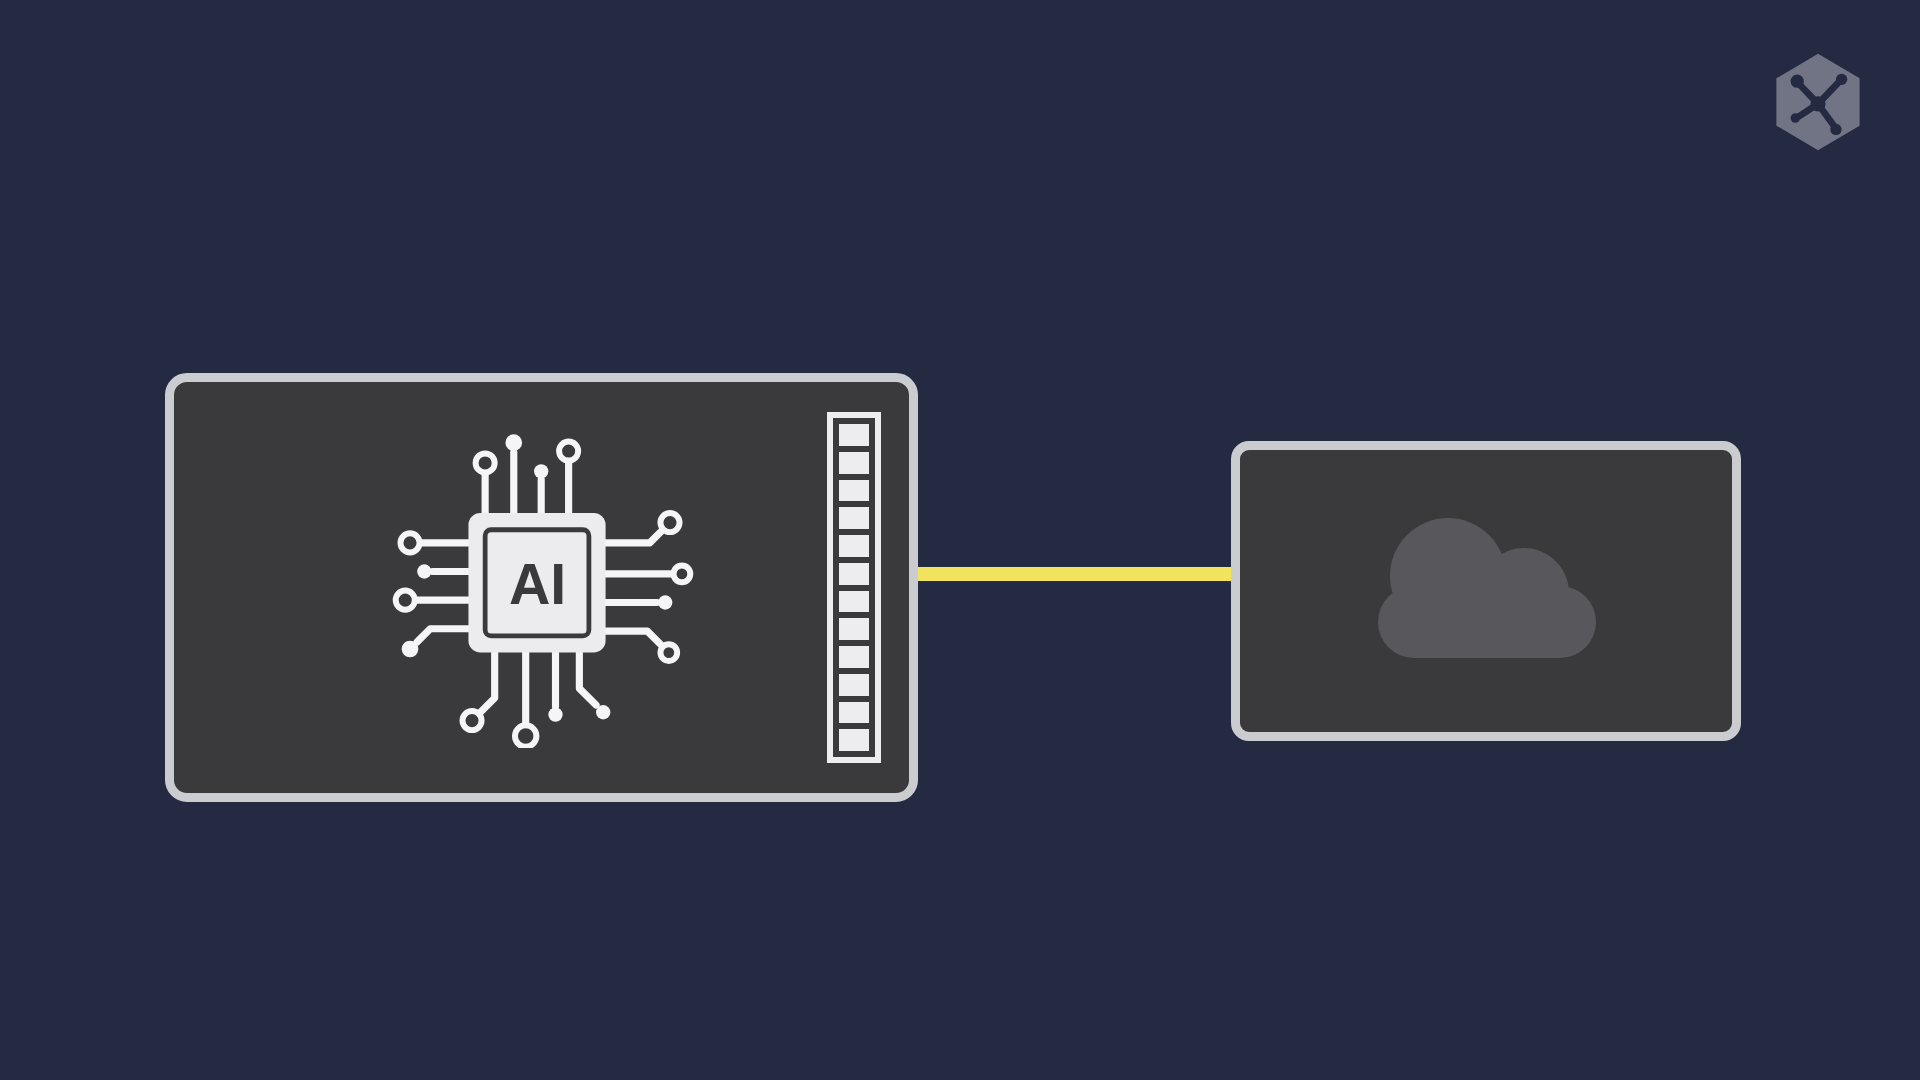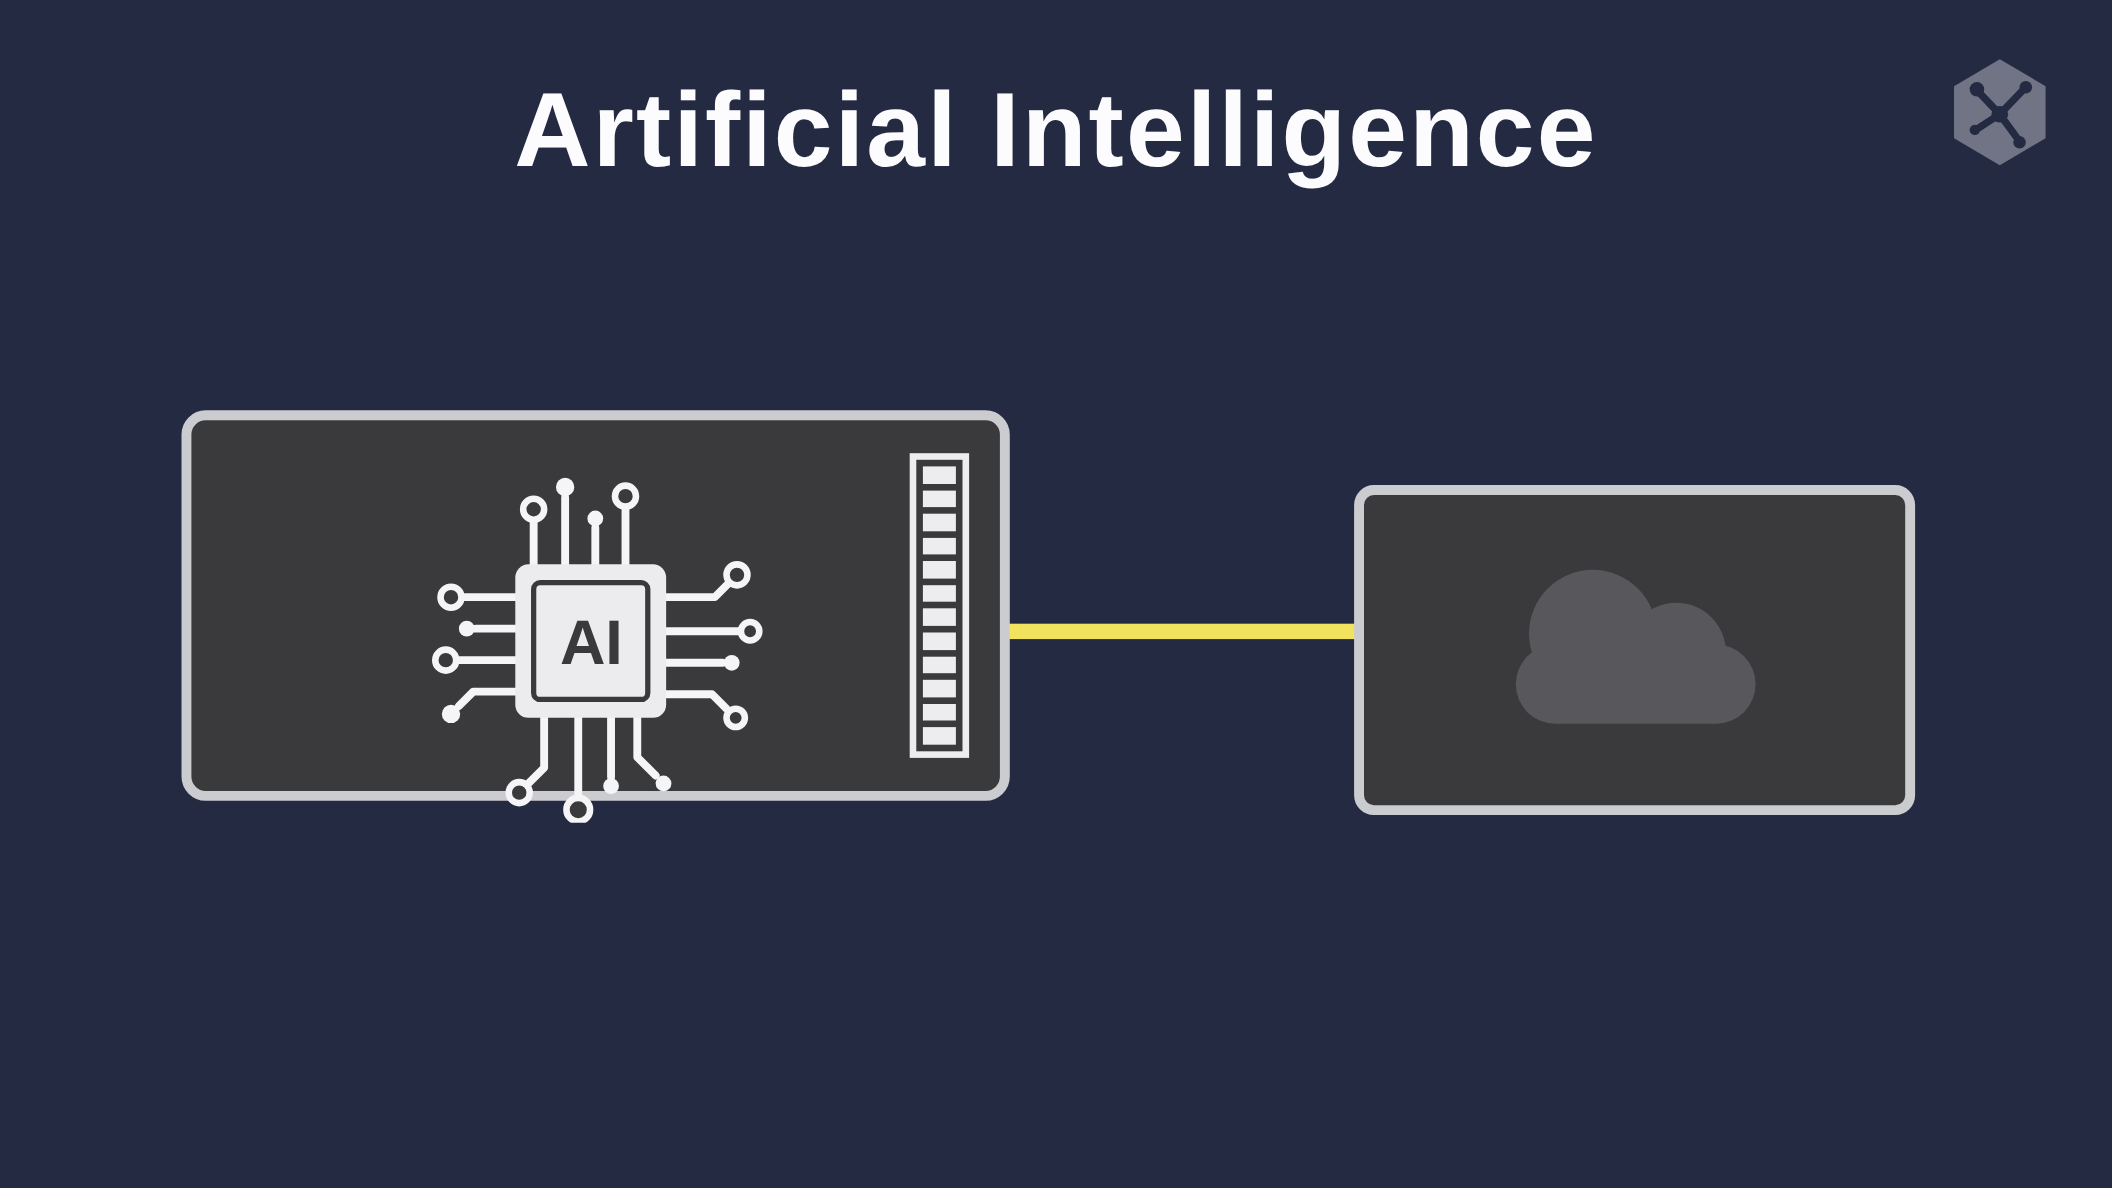--- a/index.html
+++ b/index.html
@@ -8,21 +8,21 @@
     background:#252a43; font-family:"Liberation Sans", sans-serif;
   }
   .title {
     position:absolute; top:64px; left:0; right:0; text-align:center;
     color:#fcfcfe; font-size:96px; font-weight:700; letter-spacing:2px;
     margin:0;
   }
   .brand-logo { position:absolute; top:50px; right:54px; width:96px; height:104px; opacity:.9; }
 
   .device-box {
-    position:absolute; left:165px; top:373px; width:753px; height:355px;
+    position:absolute; left:165px; top:373px; width:753px; height:429px;
     background:#3a3a3d; border:9px solid #cbccd0; border-radius:22px;
     box-sizing:border-box; z-index:2;
   }
   .chip-icon { position:absolute; left:210px; top:44px; }
 
   .connector-strip {
     position:absolute; right:28px; top:30px; bottom:30px; width:54px;
     border:6px solid #ededef; box-sizing:border-box;
     display:flex; flex-direction:column; gap:6px; padding:6px;
   }
@@ -38,21 +38,20 @@
     background:#3a3a3d; border:9px solid #cbccd0; border-radius:18px;
     box-sizing:border-box; z-index:2;
     display:flex; align-items:center; justify-content:center;
   }
 </style>
 </head>
 <body>
 
 <div class="canvas">
 
-  <h1 class="title">Artificial Intelligence</h1>
 
   <svg class="brand-logo" viewBox="0 0 100 110" aria-hidden="true">
     <polygon points="50,4 94,30 94,80 50,106 6,80 6,30" fill="#797d8d"></polygon>
     <g stroke="#252a43" stroke-width="7" fill="none" stroke-linecap="round">
       <path d="M50,57 L31,37"></path>
       <path d="M50,57 L71,35"></path>
       <path d="M50,57 L66,79"></path>
       <path d="M50,57 L30,70"></path>
     </g>
     <g fill="#252a43">

